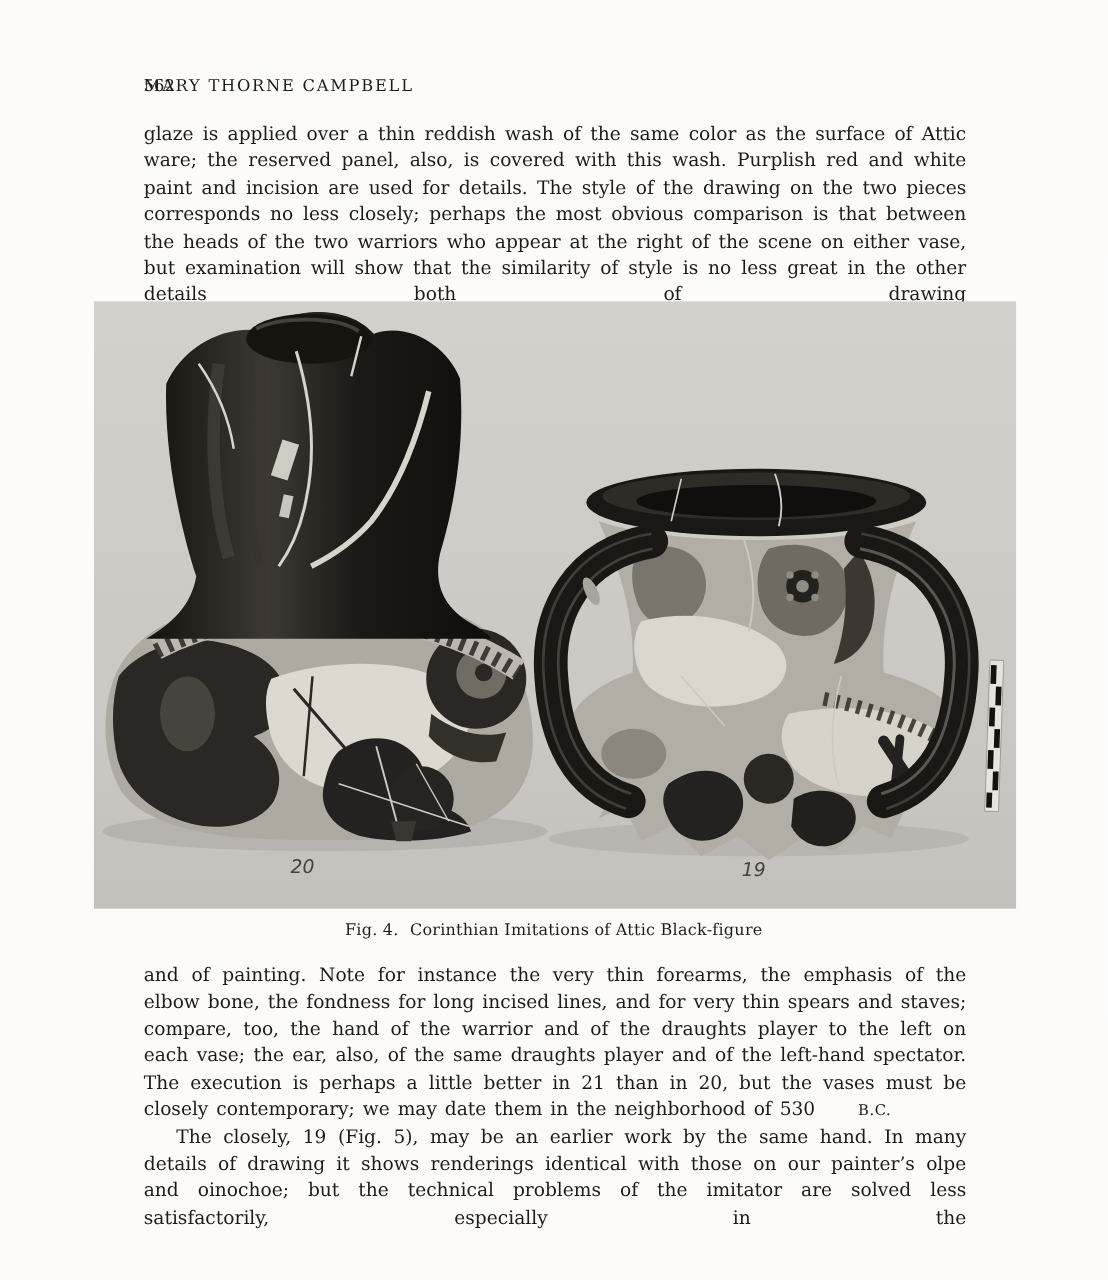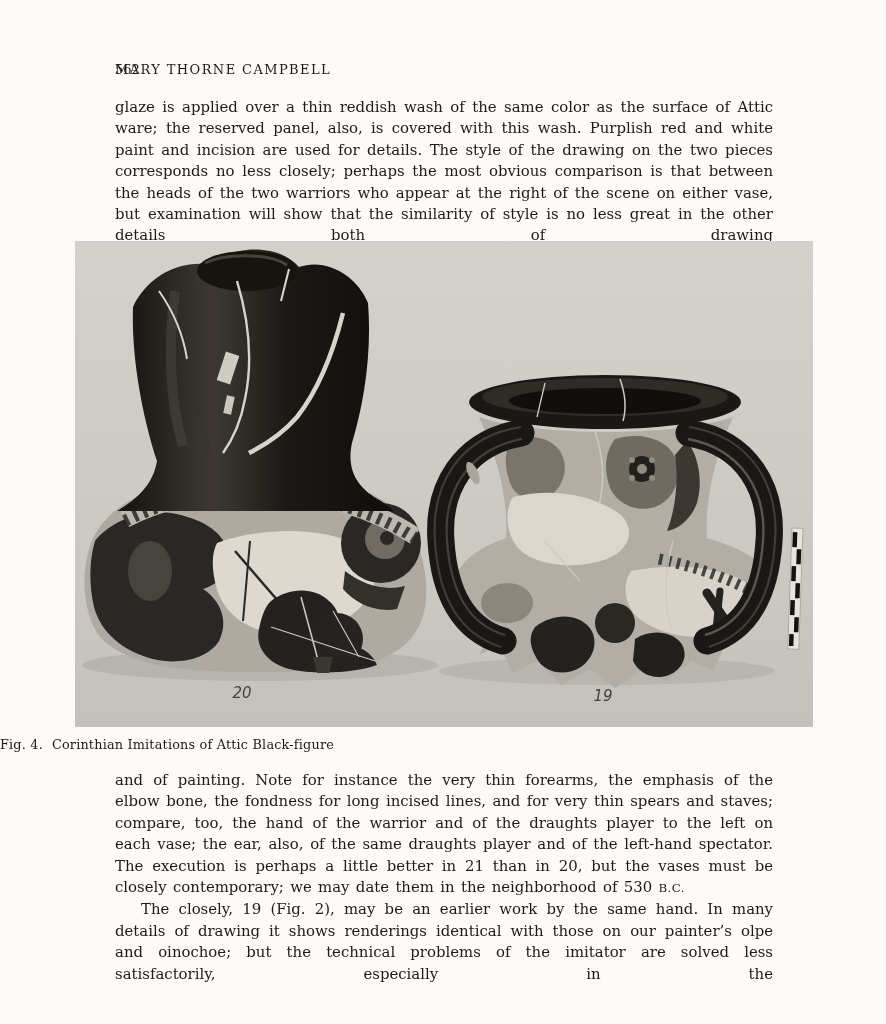--- a/index.html
+++ b/index.html
@@ -13,25 +13,25 @@
   .pagenum { position:absolute; left:0; top:0; }
   .head-title { text-align:left; letter-spacing:1.4px; }
   .body-text {
     font-size:14.9px; line-height:21.4px; text-align:justify;
     margin:0; word-spacing:1.6px;
   }
   .para1 { position:absolute; top:97px; left:115px; width:658px; text-align-last:justify; }
   .block2 { position:absolute; top:770px; left:115px; width:658px; }
   .para3 { text-indent:26px; text-align-last:justify; }
   .body-text b { font-weight:normal; }
-  .sc { font-size:11.8px; letter-spacing:0.4px; }
+  .sc { font-size:11.8px; letter-spacing:0.4px;margin-left:28px; }
   .plate { position:absolute; top:241px; left:75px; margin:0; width:738px; height:486px; }
   .plate svg { display:block; }
   .photo-frame { width:738px; height:486px; box-shadow:inset 0 0 0 1px rgba(0,0,0,0.06); }
-  .caption { position:absolute; top:737px; left:0; width:886px; text-align:left;
+  .caption { position:absolute; top:737px; left:0; width:886px; text-align:center;
     font-size:12.8px; letter-spacing:0.2px; }
   .cap-gap { display:inline-block; width:9px; }
 </style>
 </head>
 <body>
 
 <div class="page">
 
   <div class="running-head">
     <span class="pagenum">562</span>
@@ -182,16 +182,16 @@
       </svg>
     </div>
   </figure>
 
   <div class="caption">
     <span>Fig. 4.</span><span class="cap-gap"></span><span>Corinthian Imitations of Attic Black-figure</span>
   </div>
 
   <div class="block2">
     <p class="body-text para2"><span>and of painting. Note for instance the very thin forearms, the emphasis of the elbow bone, the fondness for long incised lines, and for very thin spears and staves; compare, too, the hand of the warrior and of the draughts player to the left on each vase; the ear, also, of the same draughts player and of the left-hand spectator. The execution is perhaps a little better in </span><b>21</b><span> than in </span><b>20</b><span>, but the vases must be closely contemporary; we may date them in the neighborhood of 530 </span><span class="sc">B.C.</span></p>
-    <p class="body-text para3"><span>The closely, </span><b>19</b><span> (Fig. 2), may be an earlier work by the same hand. In many details of drawing it shows renderings identical with those on our painter’s olpe and oinochoe; but the technical problems of the imitator are solved less satisfactorily, especially in the</span></p>
+    <p class="body-text para3"><span>The closely, </span><b>19</b><span> (Fig. 5), may be an earlier work by the same hand. In many details of drawing it shows renderings identical with those on our painter’s olpe and oinochoe; but the technical problems of the imitator are solved less satisfactorily, especially in the</span></p>
   </div>
 
 </div>
 
 </body></html>

